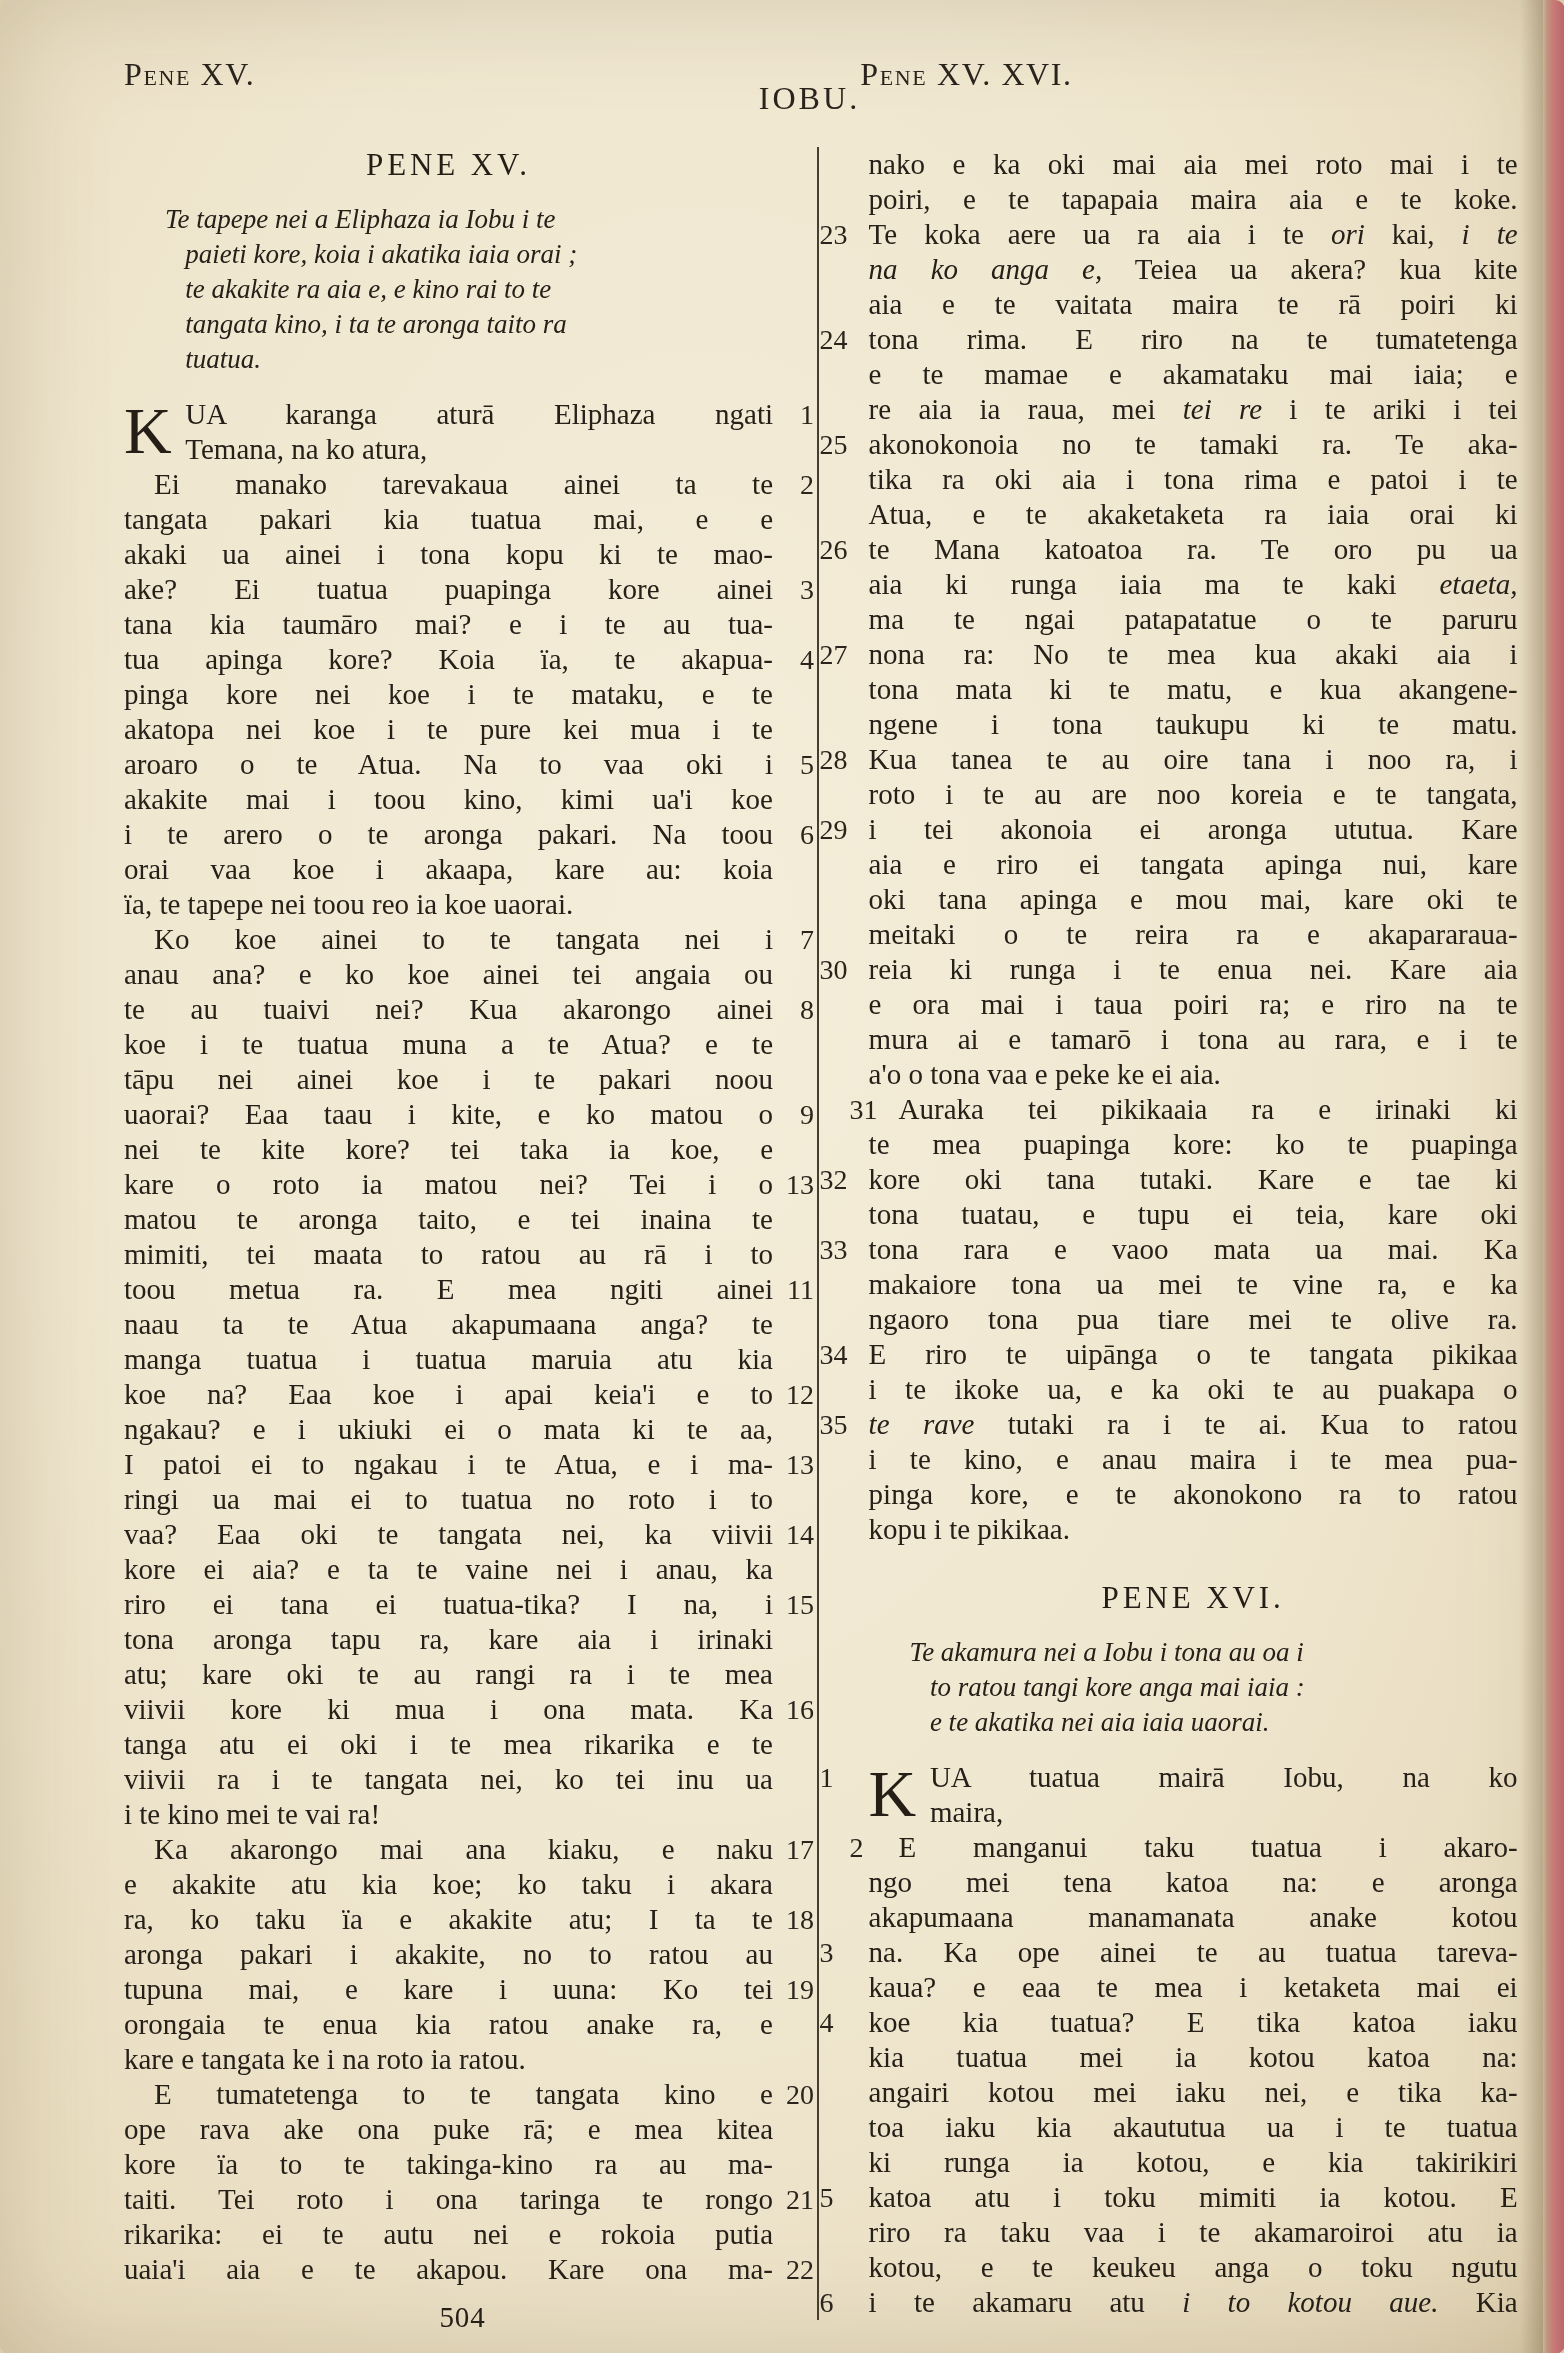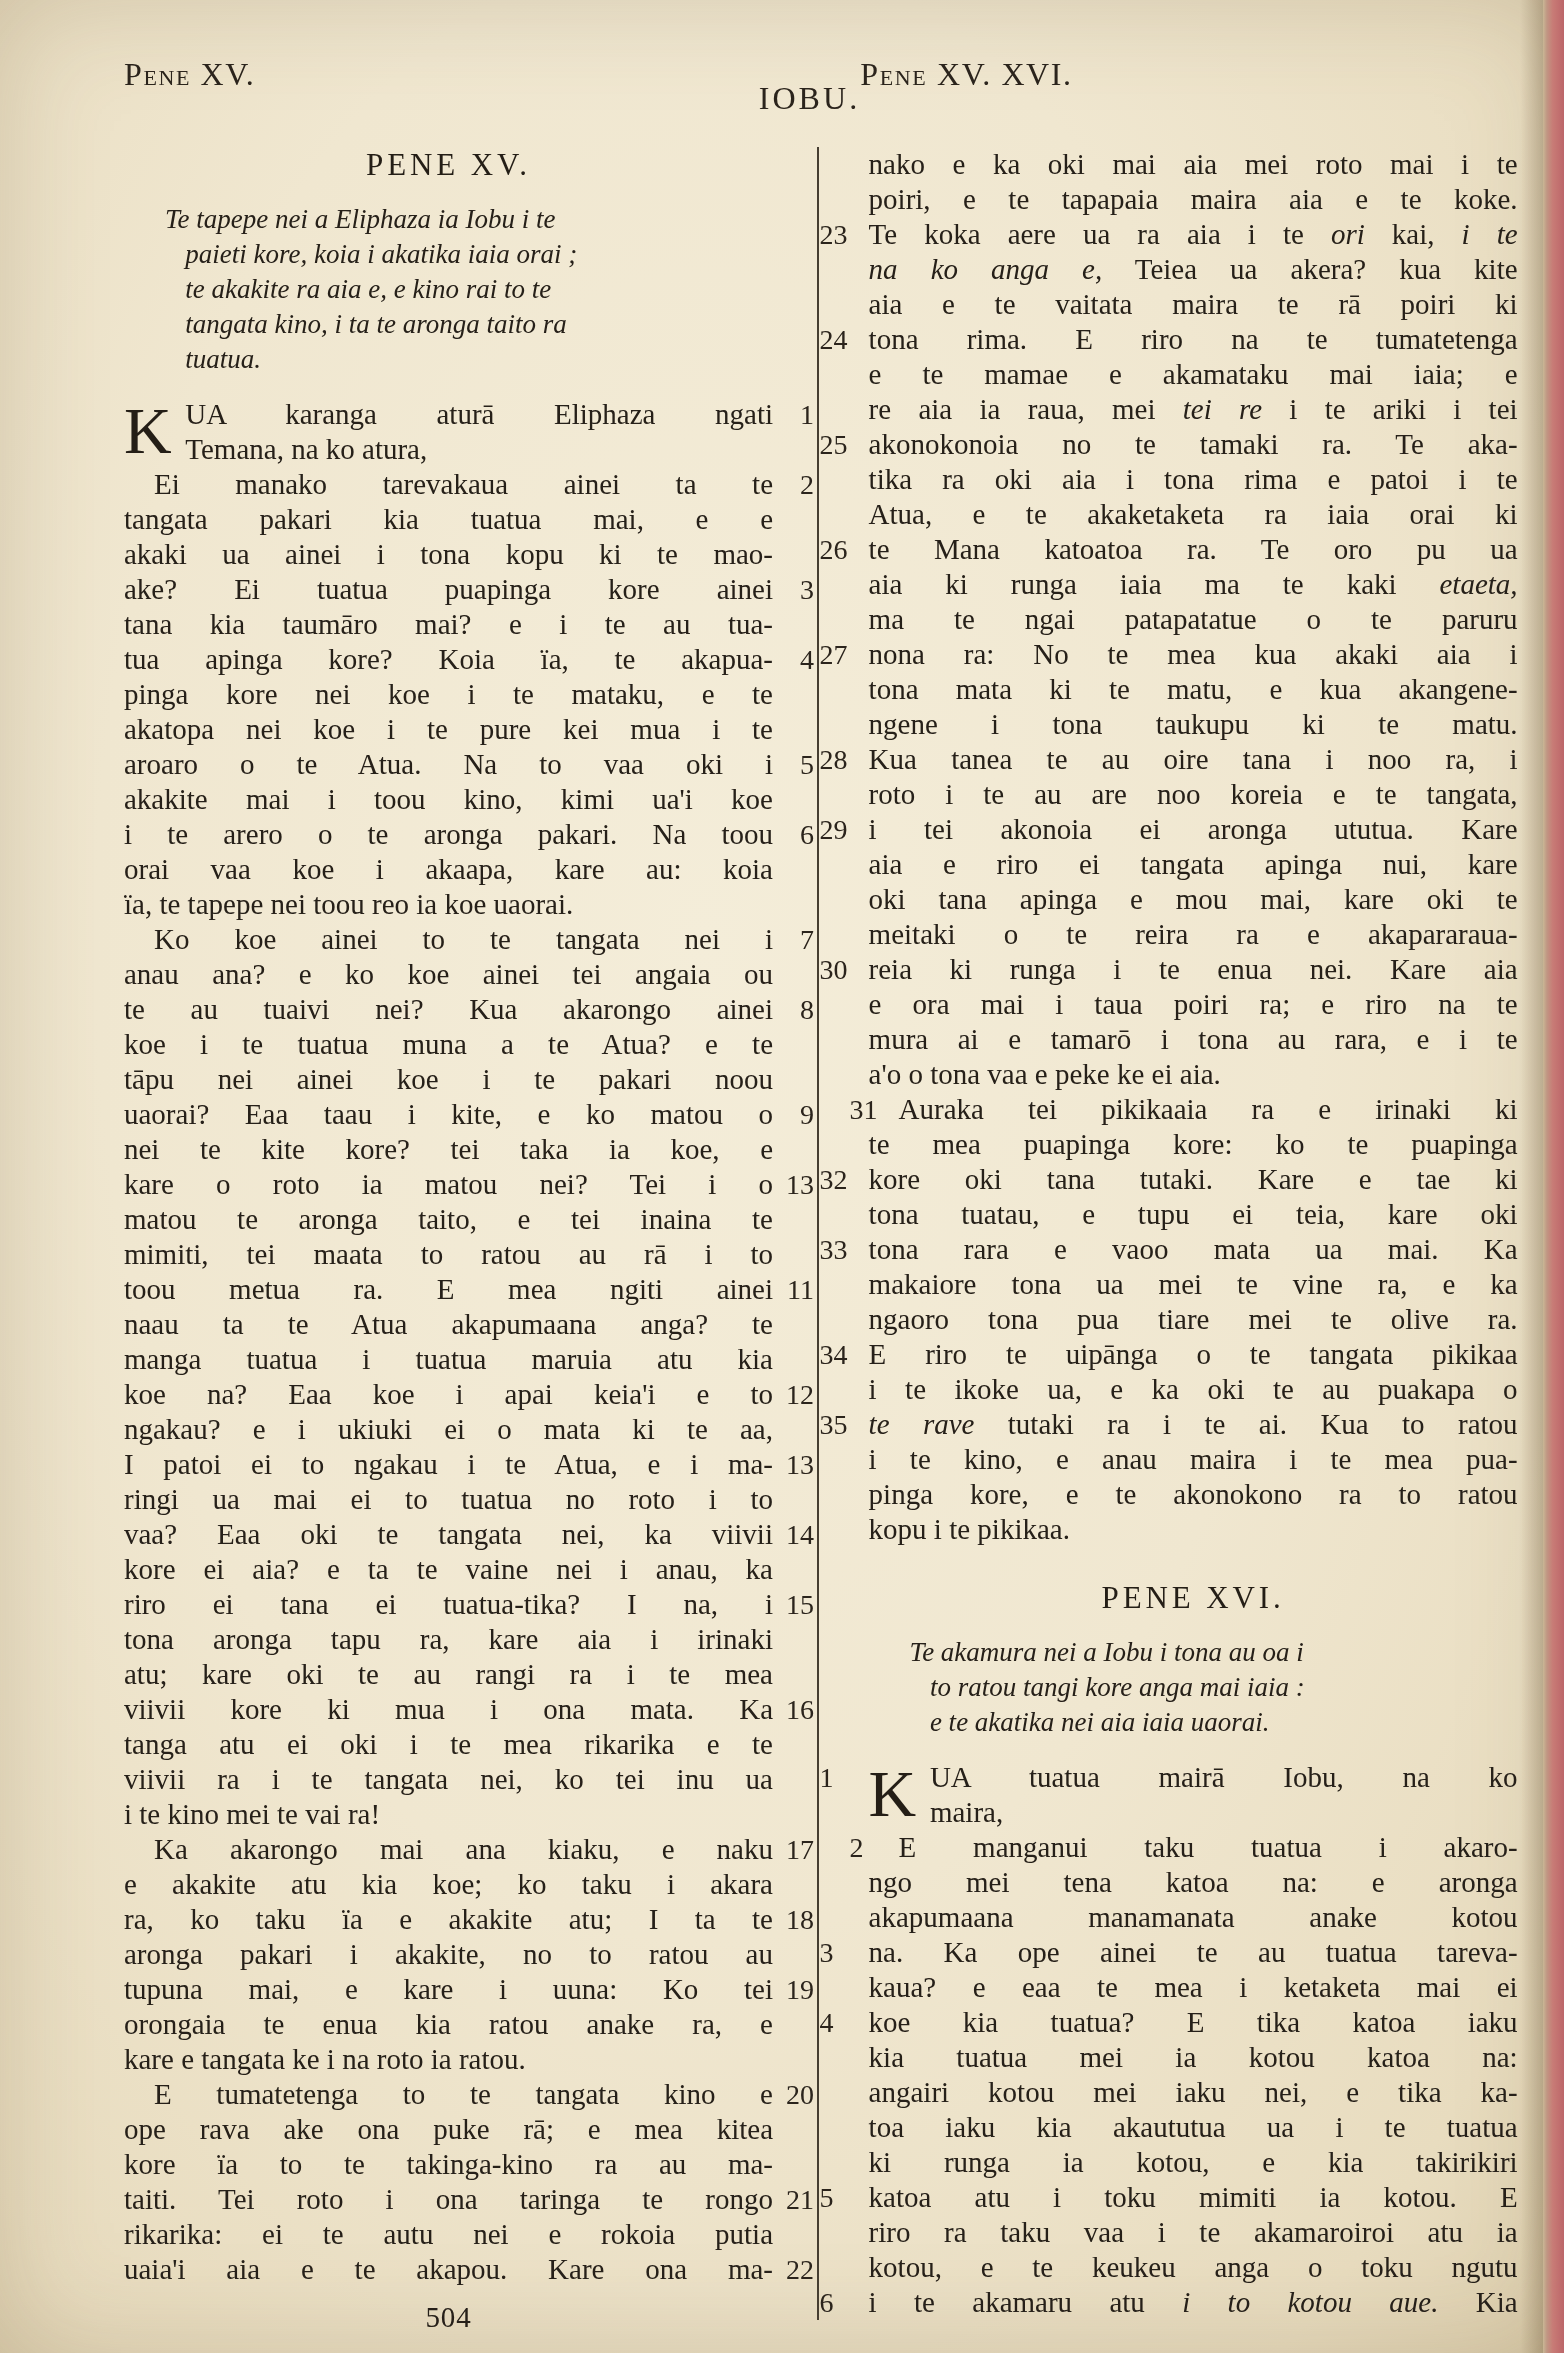--- a/index.html
+++ b/index.html
@@ -4,20 +4,21 @@
 <style>
   * { margin:0; padding:0; box-sizing:border-box; }
   html,body { width:1565px; height:2354px; }
   body { font-family:"Liberation Serif", serif; background:#d9cdae; }
 
   .page {
     position:relative; width:1565px; height:2354px; overflow:hidden;
     background: radial-gradient(ellipse at 45% 40%, #f4edd9 0%, #f0e7d0 50%, #e8dcbf 85%, #ddcfae 100%);
     box-shadow: inset 0 0 110px rgba(110,85,50,.22);
     color:#262019;
+    border-radius:10px;
   }
 
   .running-head {
     position:absolute; top:56px; left:124px; width:1371px;
     display:grid; grid-template-columns:1fr auto 1fr;
     font-variant:small-caps; font-size:32px; letter-spacing:1.6px; color:#2b241c;
   }
   .rh-left { text-align:left; }
   .rh-center { text-align:center; letter-spacing:3.1px;margin-top:24px; }
   .rh-right { text-align:left; }
@@ -47,21 +48,21 @@
   .vnum { position:absolute; top:0; font-size:28px; font-style:normal; color:#2b241c; }
   .col-left .vnum { right:-41px; }
   .col-right .vnum { left:-49px; }
 
   .dropcap {
     float:left; font-size:66px; line-height:67px; height:70px; width:55px;
     margin:0 6.3px 0 0; color:#241e16;
   }
 
   .page-number {
-    position:absolute; top:2301px; left:124px; width:649px;
+    position:absolute; top:2301px; left:138px; width:649px;
     text-align:center; font-size:29px; letter-spacing:0.8px;
   }
 
   .fore-edge {
     position:absolute; top:0; right:0; width:22px; height:2354px;
     background:linear-gradient(90deg, #c9b795 0%, #c09683 18%, #c87b76 45%, #bb6468 100%);
   }
   .fore-edge::before {
     content:""; position:absolute; left:-23.5px; top:0; width:23.5px; height:100%;
     background:linear-gradient(90deg, rgba(90,65,35,0) 0%, rgba(90,65,35,.28) 100%);

